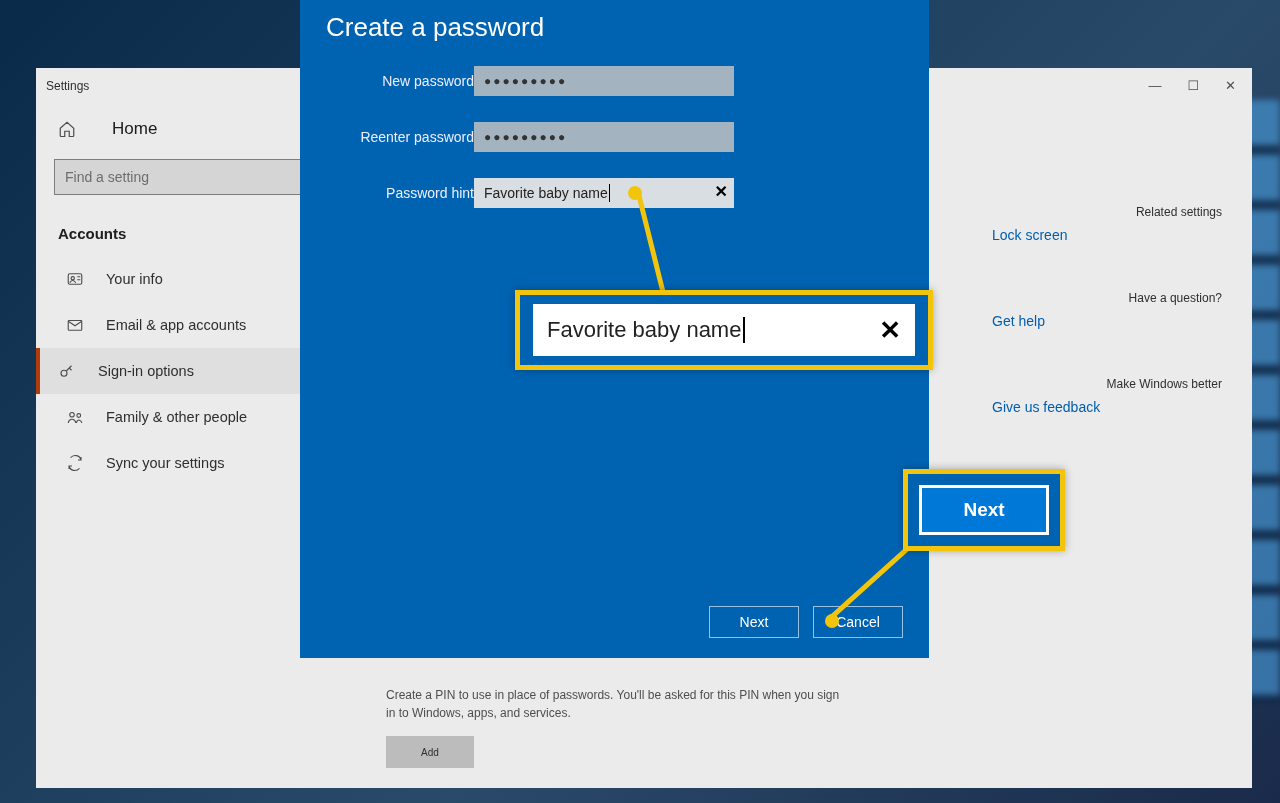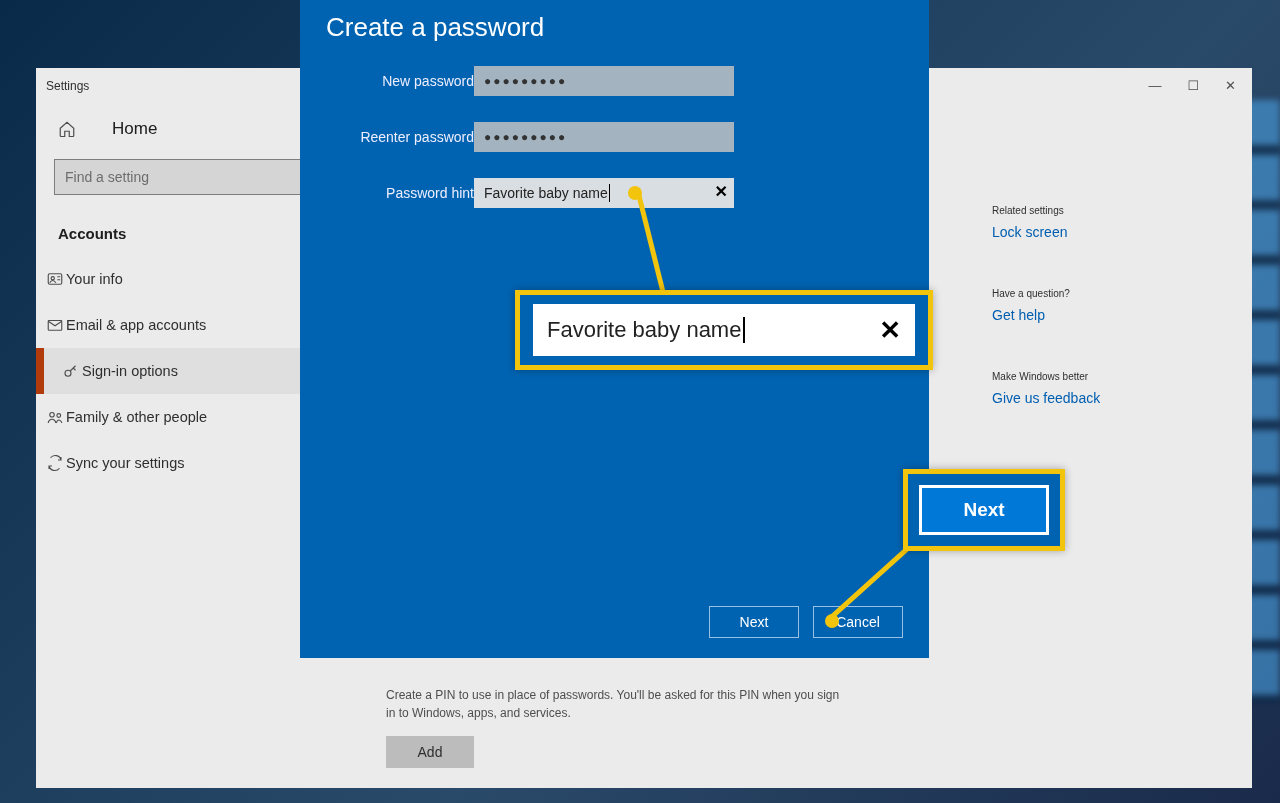--- a/index.html
+++ b/index.html
@@ -37,38 +37,38 @@
   }
   .search-box {
     margin: 6px 18px 10px 18px; height: 36px; border: 1.5px solid #888;
     background: #e8e8e8; display: flex; align-items: center; padding: 12px 10px;
     font-size: 14px; color: #777;
   }
   .section-title {
     padding: 20px 22px 14px 22px; font-size: 15px; font-weight: 700; color: #222;
   }
   .nav-item {
-    display: flex; align-items: center; gap: 2px; padding: 14px 10px;
+    display: flex; align-items: center; gap: 22px; padding: 14px 30px;
     font-size: 14.5px; color: #333;
   }
   .nav-item.selected-parent {
-    border-left: 8px solid #c2410c; background: #f2f2f2; padding-left: 18px;
+    border-left: 4px solid #c2410c; background: #f2f2f2; padding-left: 18px;
   }
   .icon { width: 18px; height: 18px; display: inline-flex; align-items:center; justify-content:center; color:#555; }
   
   .content {
     flex: 1; display: flex; padding: 20px 30px; gap: 60px;
   }
   .main-col { flex: 1; max-width: 620px; }
   .side-col { width: 230px; padding-top: 90px; }
-  .side-h { font-size: 10px; color: #333; margin-bottom: 8px; }
+  .side-h { font-size: 12px; color: #333; margin-bottom: 8px; text-align: right; }
   .side-link { color: #0067c0; font-size: 14px; margin-bottom: 34px; display: block; }
   .side-block { margin-bottom: 48px; }
   .pin-desc { color:#555; font-size:12px; line-height:1.45; padding: 0px 0 14px 0; max-width:460px; }
-  .add-btn { width: 88px; height: 32px; background: #ccc; display:flex; align-items:center; justify-content:center; font-size:14px; color:#333; }
+  .add-btn { width: 88px; height: 32px; background: #ccc; display:flex; align-items:center; justify-content:center; font-size:10px; color:#333; }
   
   
   .overlay-dim { position:absolute; inset:0; background: rgba(0,0,0,0.08); }
   
   
   .modal {
     position: absolute; left: 300px; top: 0; width: 629px; height: 658px;
     background: #0063b1; color: #fff; padding: 12px 26px 20px 26px;
   }
   .modal-title { font-size: 26px; font-weight: 400; margin-bottom: 22px; }

